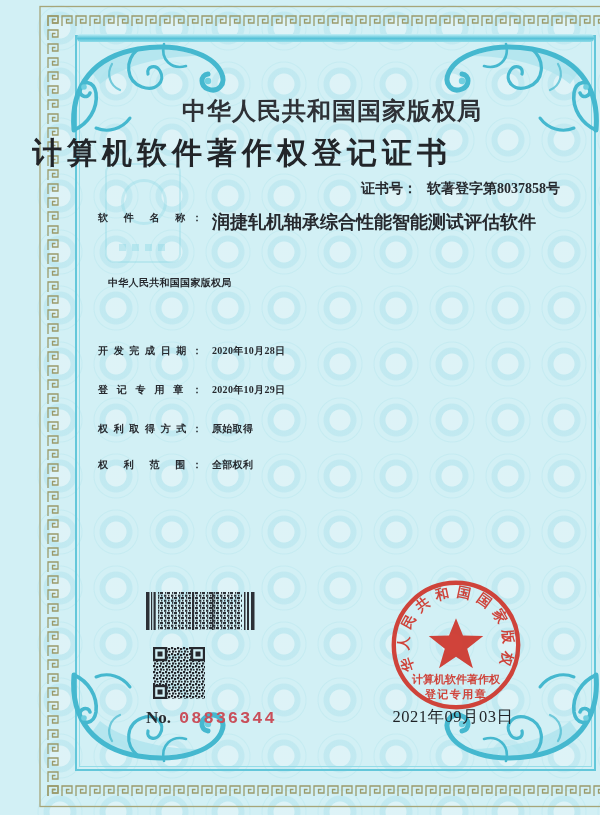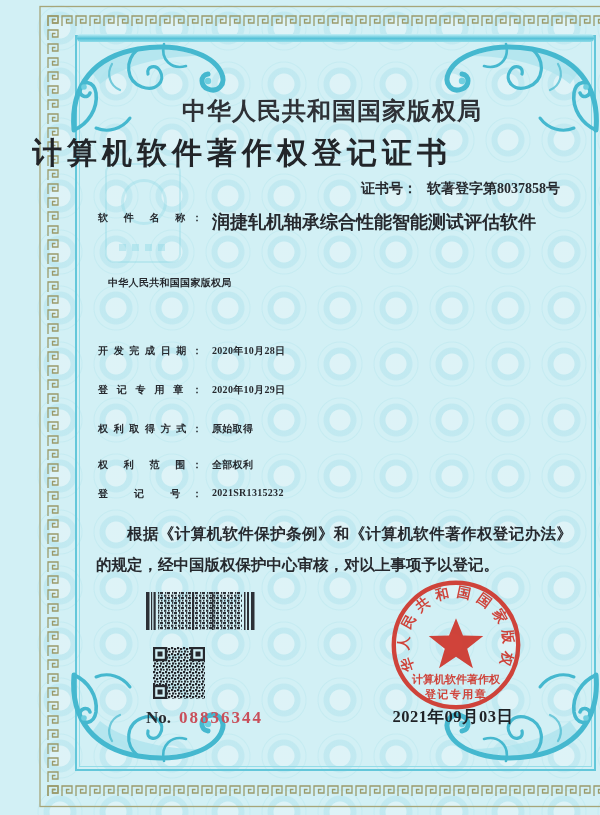--- a/index.html
+++ b/index.html
@@ -33,23 +33,23 @@
   .certno-line .lbl{margin-right:10px;}
   .row{position:absolute;left:66px;display:flex;font-size:10px;font-weight:bold;}
   .flabel{width:104px;flex:0 0 104px;text-align:justify;text-align-last:justify;}
   .fvalue{margin-left:10px;letter-spacing:.3px;}
   .name-value{position:absolute;left:180px;top:211px;width:368px;font-size:18px;font-weight:bold;line-height:23px;}
   .statement{position:absolute;left:64px;top:518px;width:476px;font-size:15.5px;font-weight:600;
     line-height:31px;text-indent:2em;text-align:justify;color:#26292e;}
   .barcode{position:absolute;left:114px;top:592px;width:110px;height:38px;}
   .qrcode{position:absolute;left:121px;top:647px;width:52px;height:52px;}
   .no-line{position:absolute;left:114px;top:708px;font-size:17px;font-weight:bold;}
-  .no-line .serial{color:#c94f5a;letter-spacing:2px;margin-left:8px;font-family:Liberation Serif, serif;}
+  .no-line .serial{color:#c94f5a;letter-spacing:2px;margin-left:8px;font-family:Liberation Mono, monospace;}
   .issue-date{position:absolute;left:356px;top:706px;width:130px;text-align:center;
-    font-size:16.5px;font-weight:bold;letter-spacing:.5px;color:#1f2226;}
+    font-size:16.5px;font-weight:normal;letter-spacing:.5px;color:#1f2226;}
   .seal{position:absolute;left:357px;top:578px;width:134px;height:134px;opacity:.92;z-index:7;pointer-events:none;}
   .watermark{position:absolute;left:73px;top:163px;width:72px;height:96px;opacity:.5;
     border:2px solid rgba(140,215,228,.7);border-radius:9px;z-index:5;}
   .watermark::before{content:"";position:absolute;left:14px;top:14px;width:40px;height:40px;border-radius:50%;
     border:3px solid rgba(140,215,228,.7);}
   .watermark::after{content:"";position:absolute;left:12px;bottom:10px;width:46px;height:7px;
     background:repeating-linear-gradient(90deg,rgba(140,215,228,.8) 0 7px,transparent 7px 13px);}
 </style>
 </head>
 <body>
@@ -138,26 +138,21 @@
     <div class="row" style="top:458px">
       <span class="flabel">权 利 范 围：</span>
       <span class="fvalue">全部权利</span>
     </div>
 
     <div class="row" style="top:422px">
       <span class="flabel">权利取得方式：</span>
       <span class="fvalue">原始取得</span>
     </div>
 
-    <div class="row" style="top:487px">
-      <span class="flabel">登 记 号：</span>
-      <span class="fvalue">2021SR1315232</span>
-    </div>
-
-    <div class="statement">根据《计算机软件保护条例》和《计算机软件著作权登记办法》的规定，经中国版权保护中心审核，对以上事项予以登记。</div>
+
 
     <svg class="barcode" viewBox="0 0 110 38">
       <defs>
         <pattern id="bnoise" width="7" height="5" patternUnits="userSpaceOnUse">
           <rect x="0" y="0" width="3" height="2.2" fill="#2c3036"></rect>
           <rect x="4" y="2.6" width="2.4" height="2.2" fill="#2c3036"></rect>
           <rect x="1" y="2.9" width="1.4" height="1.6" fill="#2c3036"></rect>
           <rect x="5" y="0" width="1.2" height="1.8" fill="#2c3036"></rect>
         </pattern>
       </defs>

